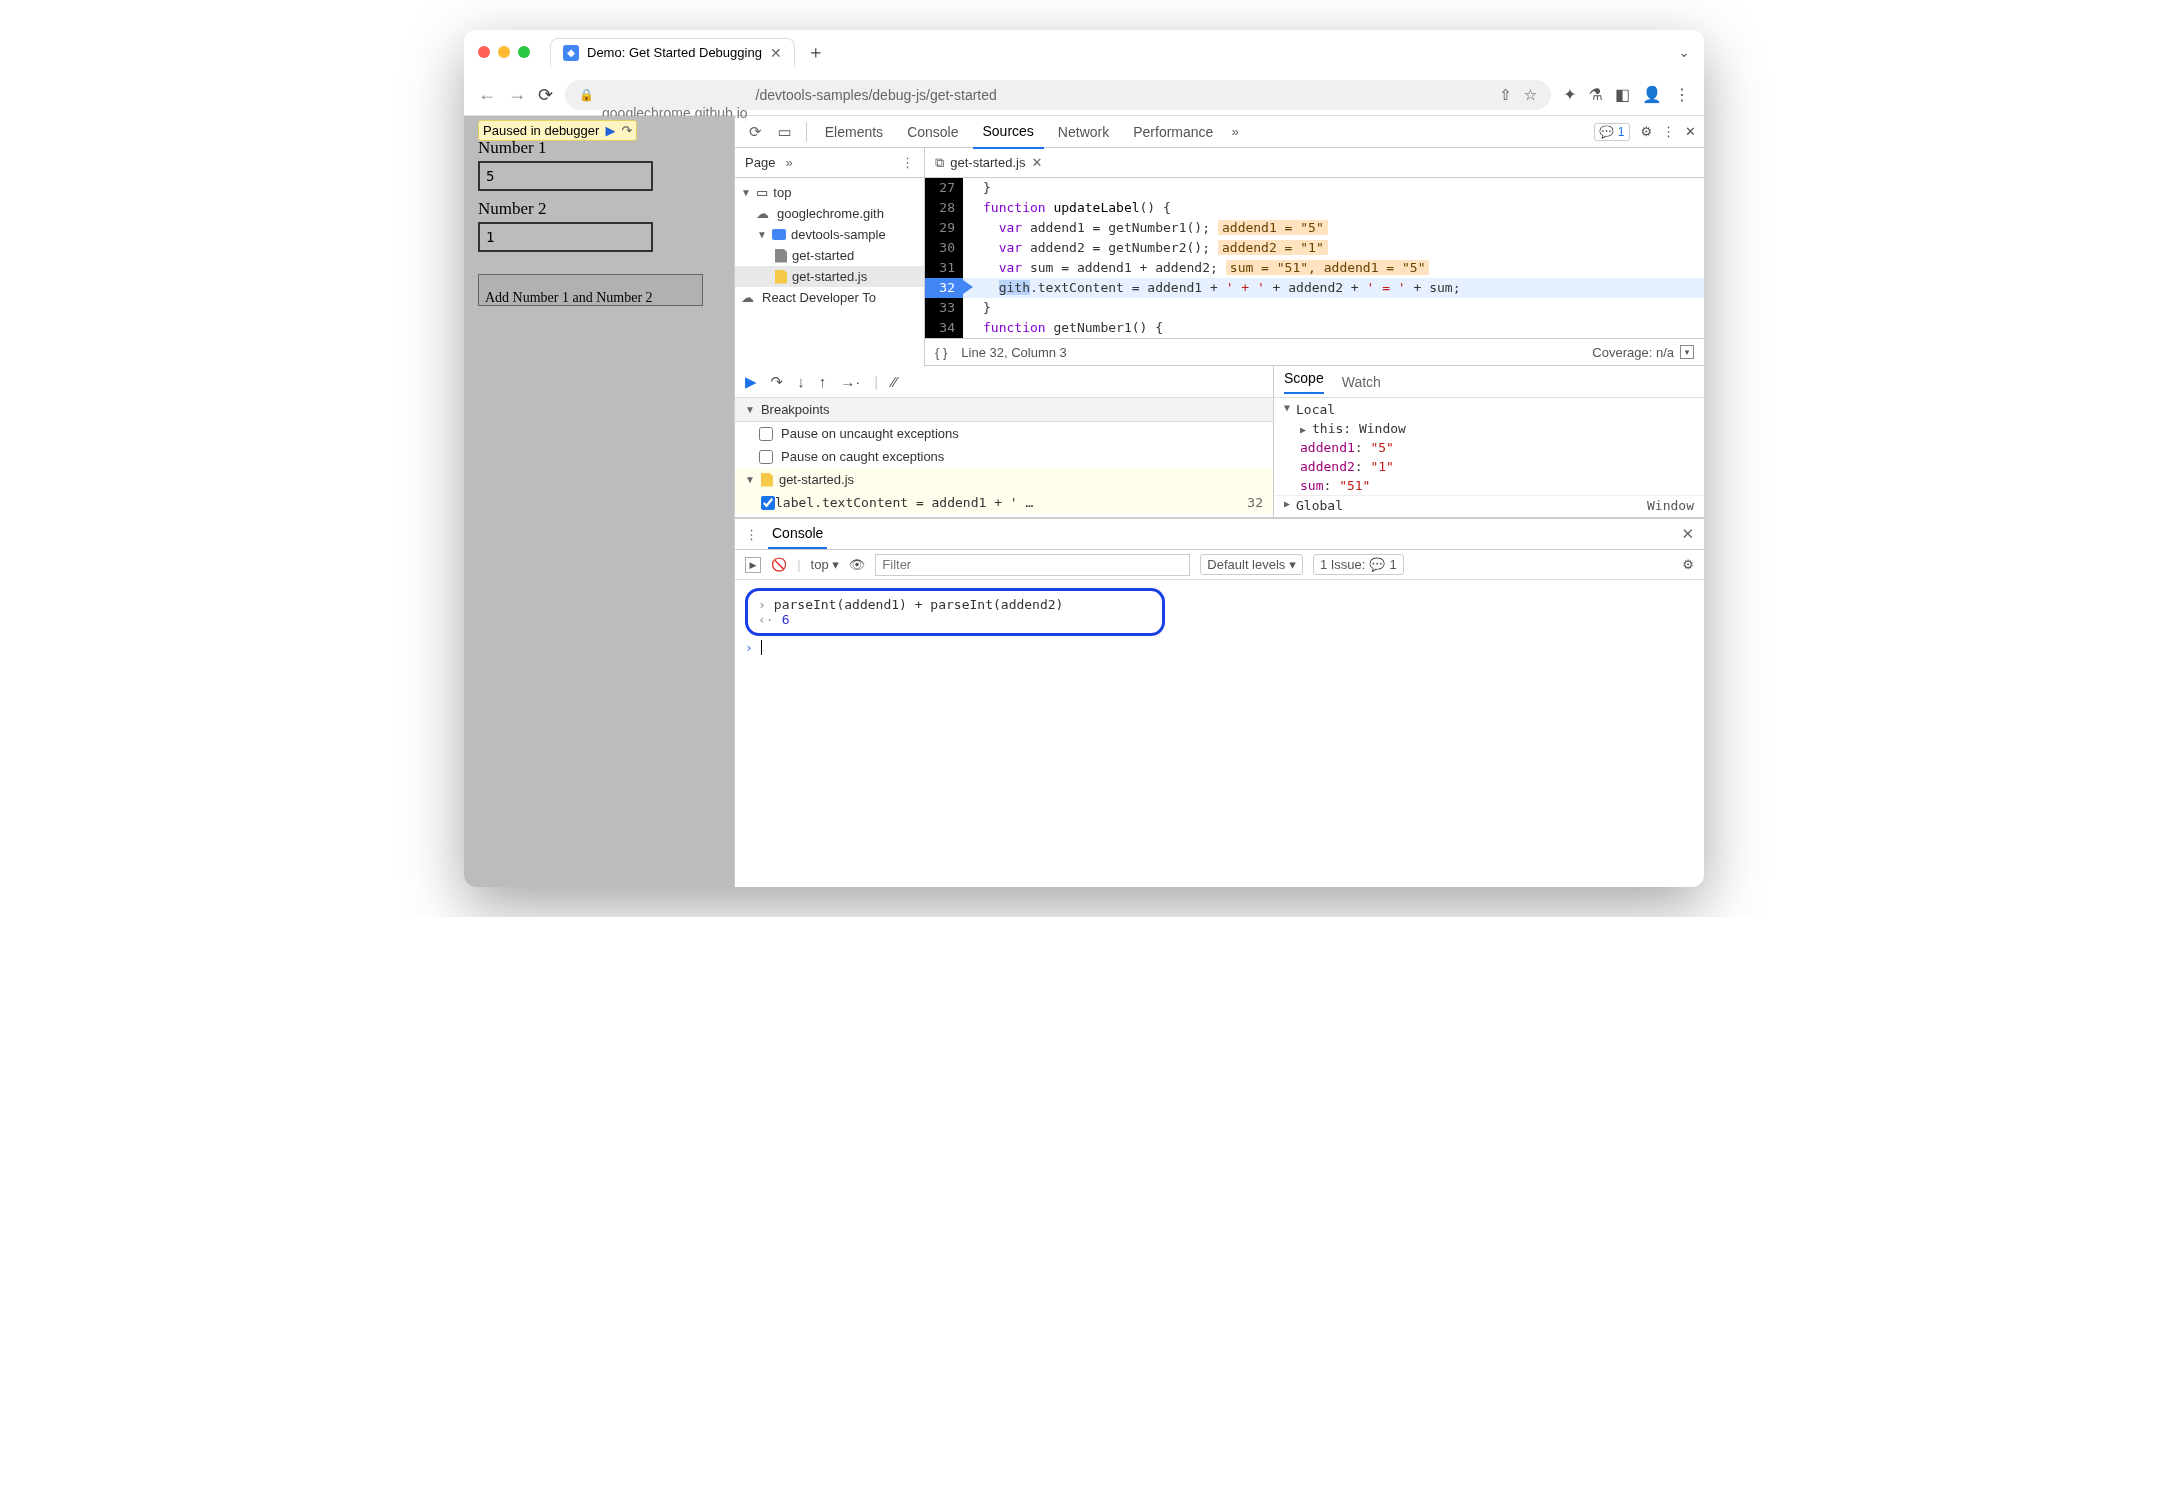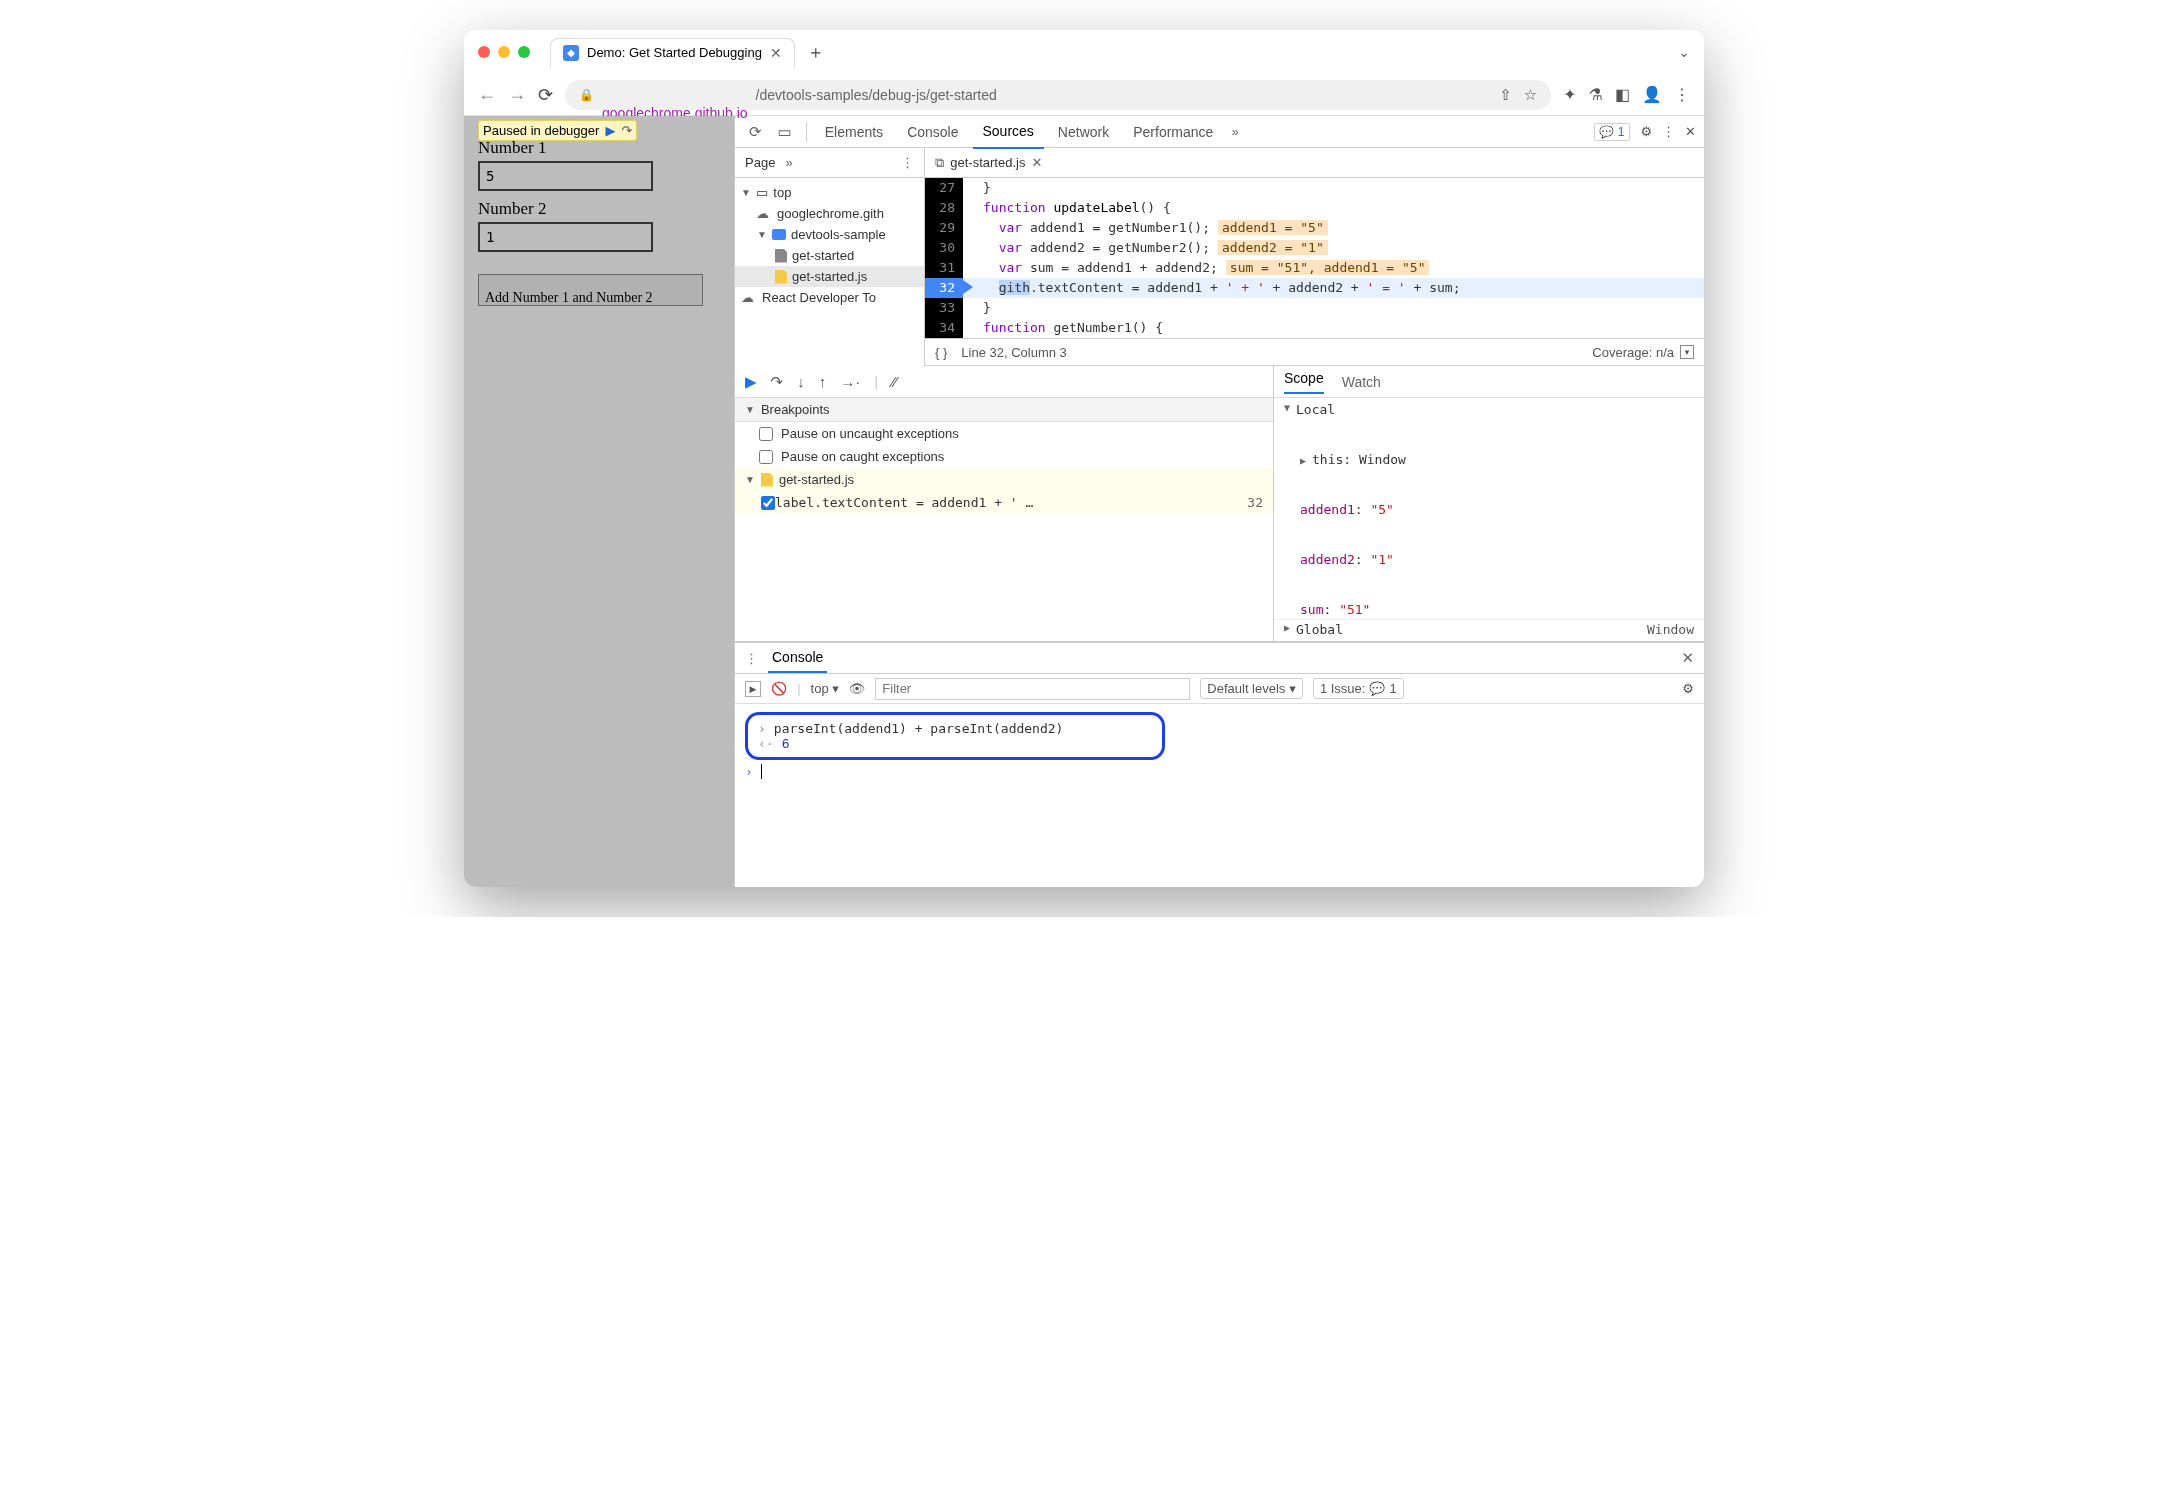--- a/index.html
+++ b/index.html
@@ -16,21 +16,21 @@
 .tab-close { color: #666; font-size: 14px; cursor: pointer; }
 .new-tab { margin-left: 12px; color: #444; font-size: 18px; cursor: pointer; }
 .titlebar-chevron { margin-left: auto; color: #666; font-size: 14px; }
 
 
 .urlbar { height: 42px; background: #fff; display: flex; align-items: center; padding: 0 14px; gap: 12px; border-bottom: 1px solid #ddd; }
 .urlbar .nav-btn { color: #888; font-size: 18px; cursor: pointer; }
 .urlbar .reload { color: #444; }
 .addr { flex: 1; background: #f0f0f0; border-radius: 20px; height: 30px; display: flex; align-items: center; padding: 0 14px; font-size: 14px; gap: 8px; }
 .addr .lock { font-size: 12px; }
-.addr .domain { color: #a21caf; margin-top: 36px; }
+.addr .domain { color: #737373; margin-top: 36px; }
 .addr .path { color: #666; }
 .addr-icons { margin-left: auto; display: flex; gap: 12px; color: #555; font-size: 15px; }
 .urlbar .ext { color: #555; font-size: 16px; cursor: pointer; }
 
 
 .main { flex: 1; display: flex; overflow: hidden; }
 
 
 .page { width: 270px; background: #bcbcbc; padding: 14px; position: relative; }
 .paused-pill { position: absolute; top: 4px; left: 14px; background: #fff5c2; border: 1px solid #e0d060; padding: 2px 4px; font-size: 13px; display: flex; align-items: center; gap: 6px; border-radius: 3px;}
@@ -108,21 +108,21 @@
 .bp-line .chk { width:14px; height:14px; accent-color:#1a73e8;}
 .bp-line .ln { margin-left:auto; color:#666;}
 
 .dbg-right { width: 430px; }
 .scope-tabs { height: 32px; display: flex; align-items: center; border-bottom: 1px solid #ddd; padding: 0 10px; gap: 18px; font-size: 14px;}
 .scope-tabs .active { color:#000; border-bottom:2px solid #1a73e8; padding-bottom:6px; margin-bottom:-1px;}
 .scope-tabs .inactive { color:#666; }
 .scope-body { font-family: Menlo, monospace; font-size: 13px; padding: 2px 0; }
 .scope-row { padding: 2px 10px; display:flex; }
 .scope-row .tri { font-size:10px; color:#666; width:12px; display:inline-block;}
-.scope-row .ind { padding-left: 16px; margin-top: 31px; }
+.scope-row .ind { padding-left: 16px; }
 .scope-row .key { color: #a2007a; }
 .scope-row .val { color: #c41a16; }
 .scope-row .obj { color: #555; margin-left:auto;}
 .scope-row.glob { border-top:1px solid #eee; }
 
 
 .drawer-head { height: 32px; border-top: 1px solid #ccc; border-bottom: 1px solid #ccc; display: flex; align-items: center; padding: 0 10px; gap: 10px;}
 .drawer-head .dots { color:#666;}
 .drawer-head .ctab { font-size: 14px; color: #000; border-bottom: 2px solid #1a73e8; padding: 6px 4px;}
 .drawer-head .xbtn { margin-left:auto; color:#666; font-size:15px; cursor:pointer;}

